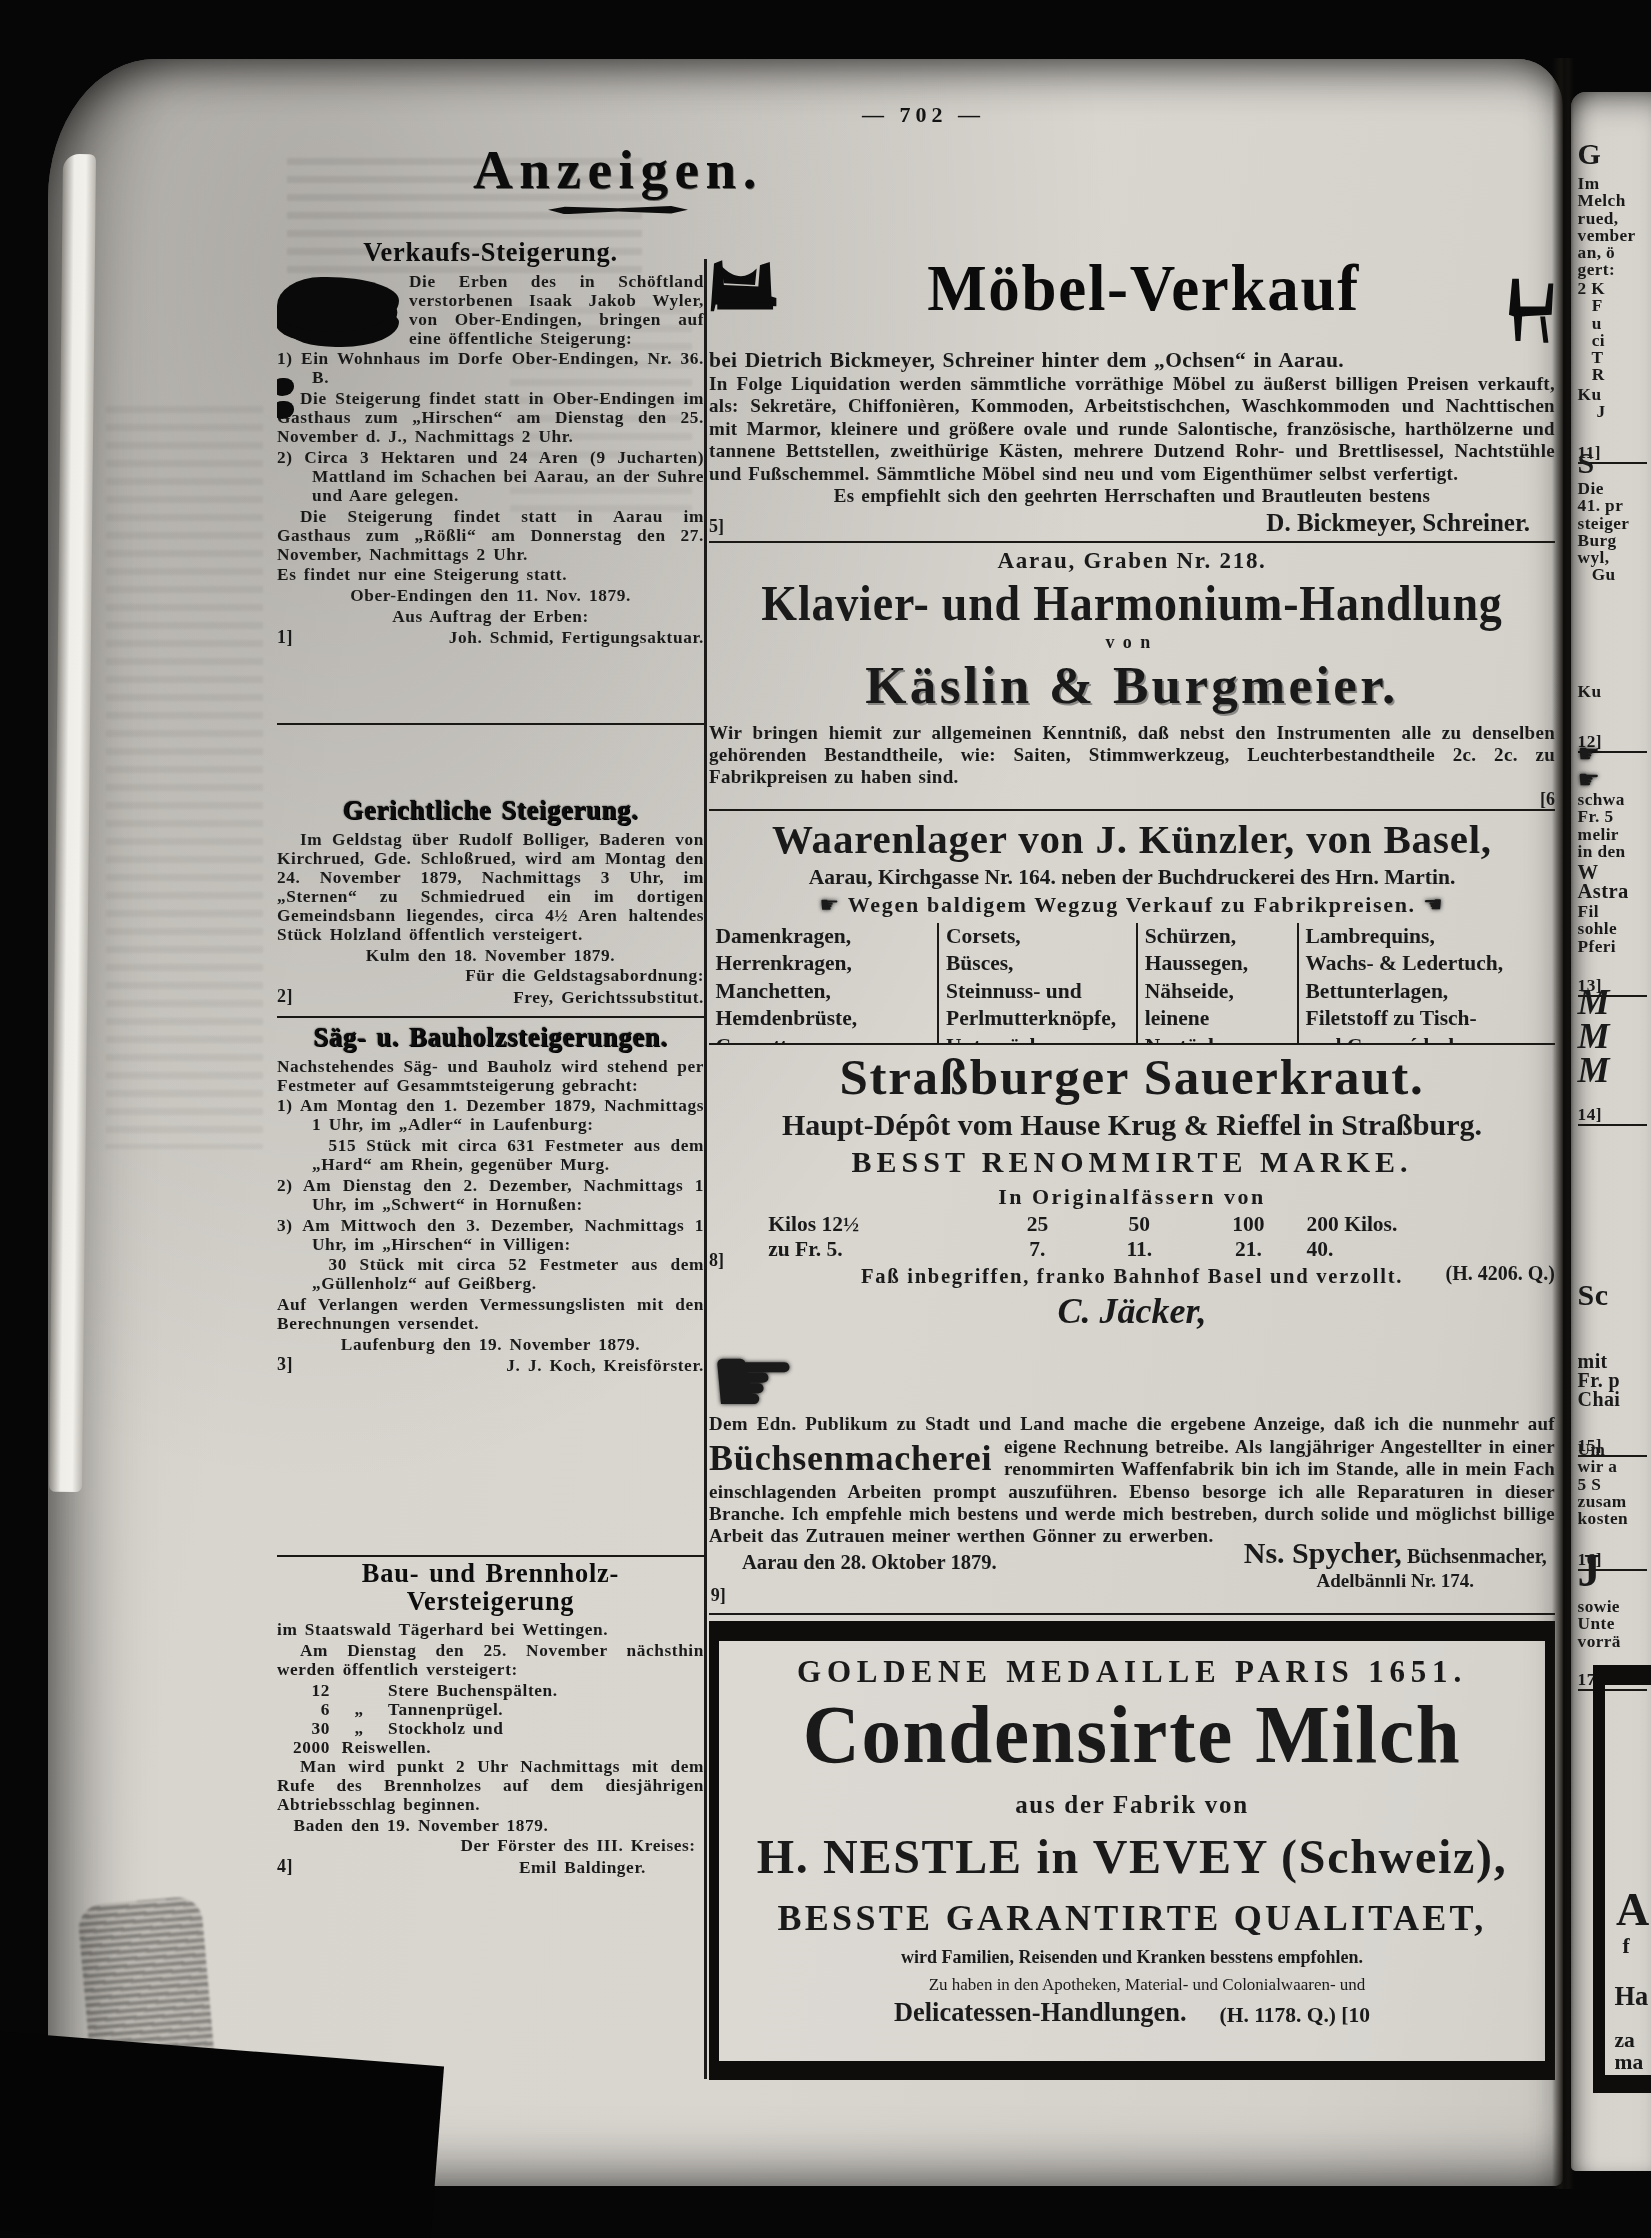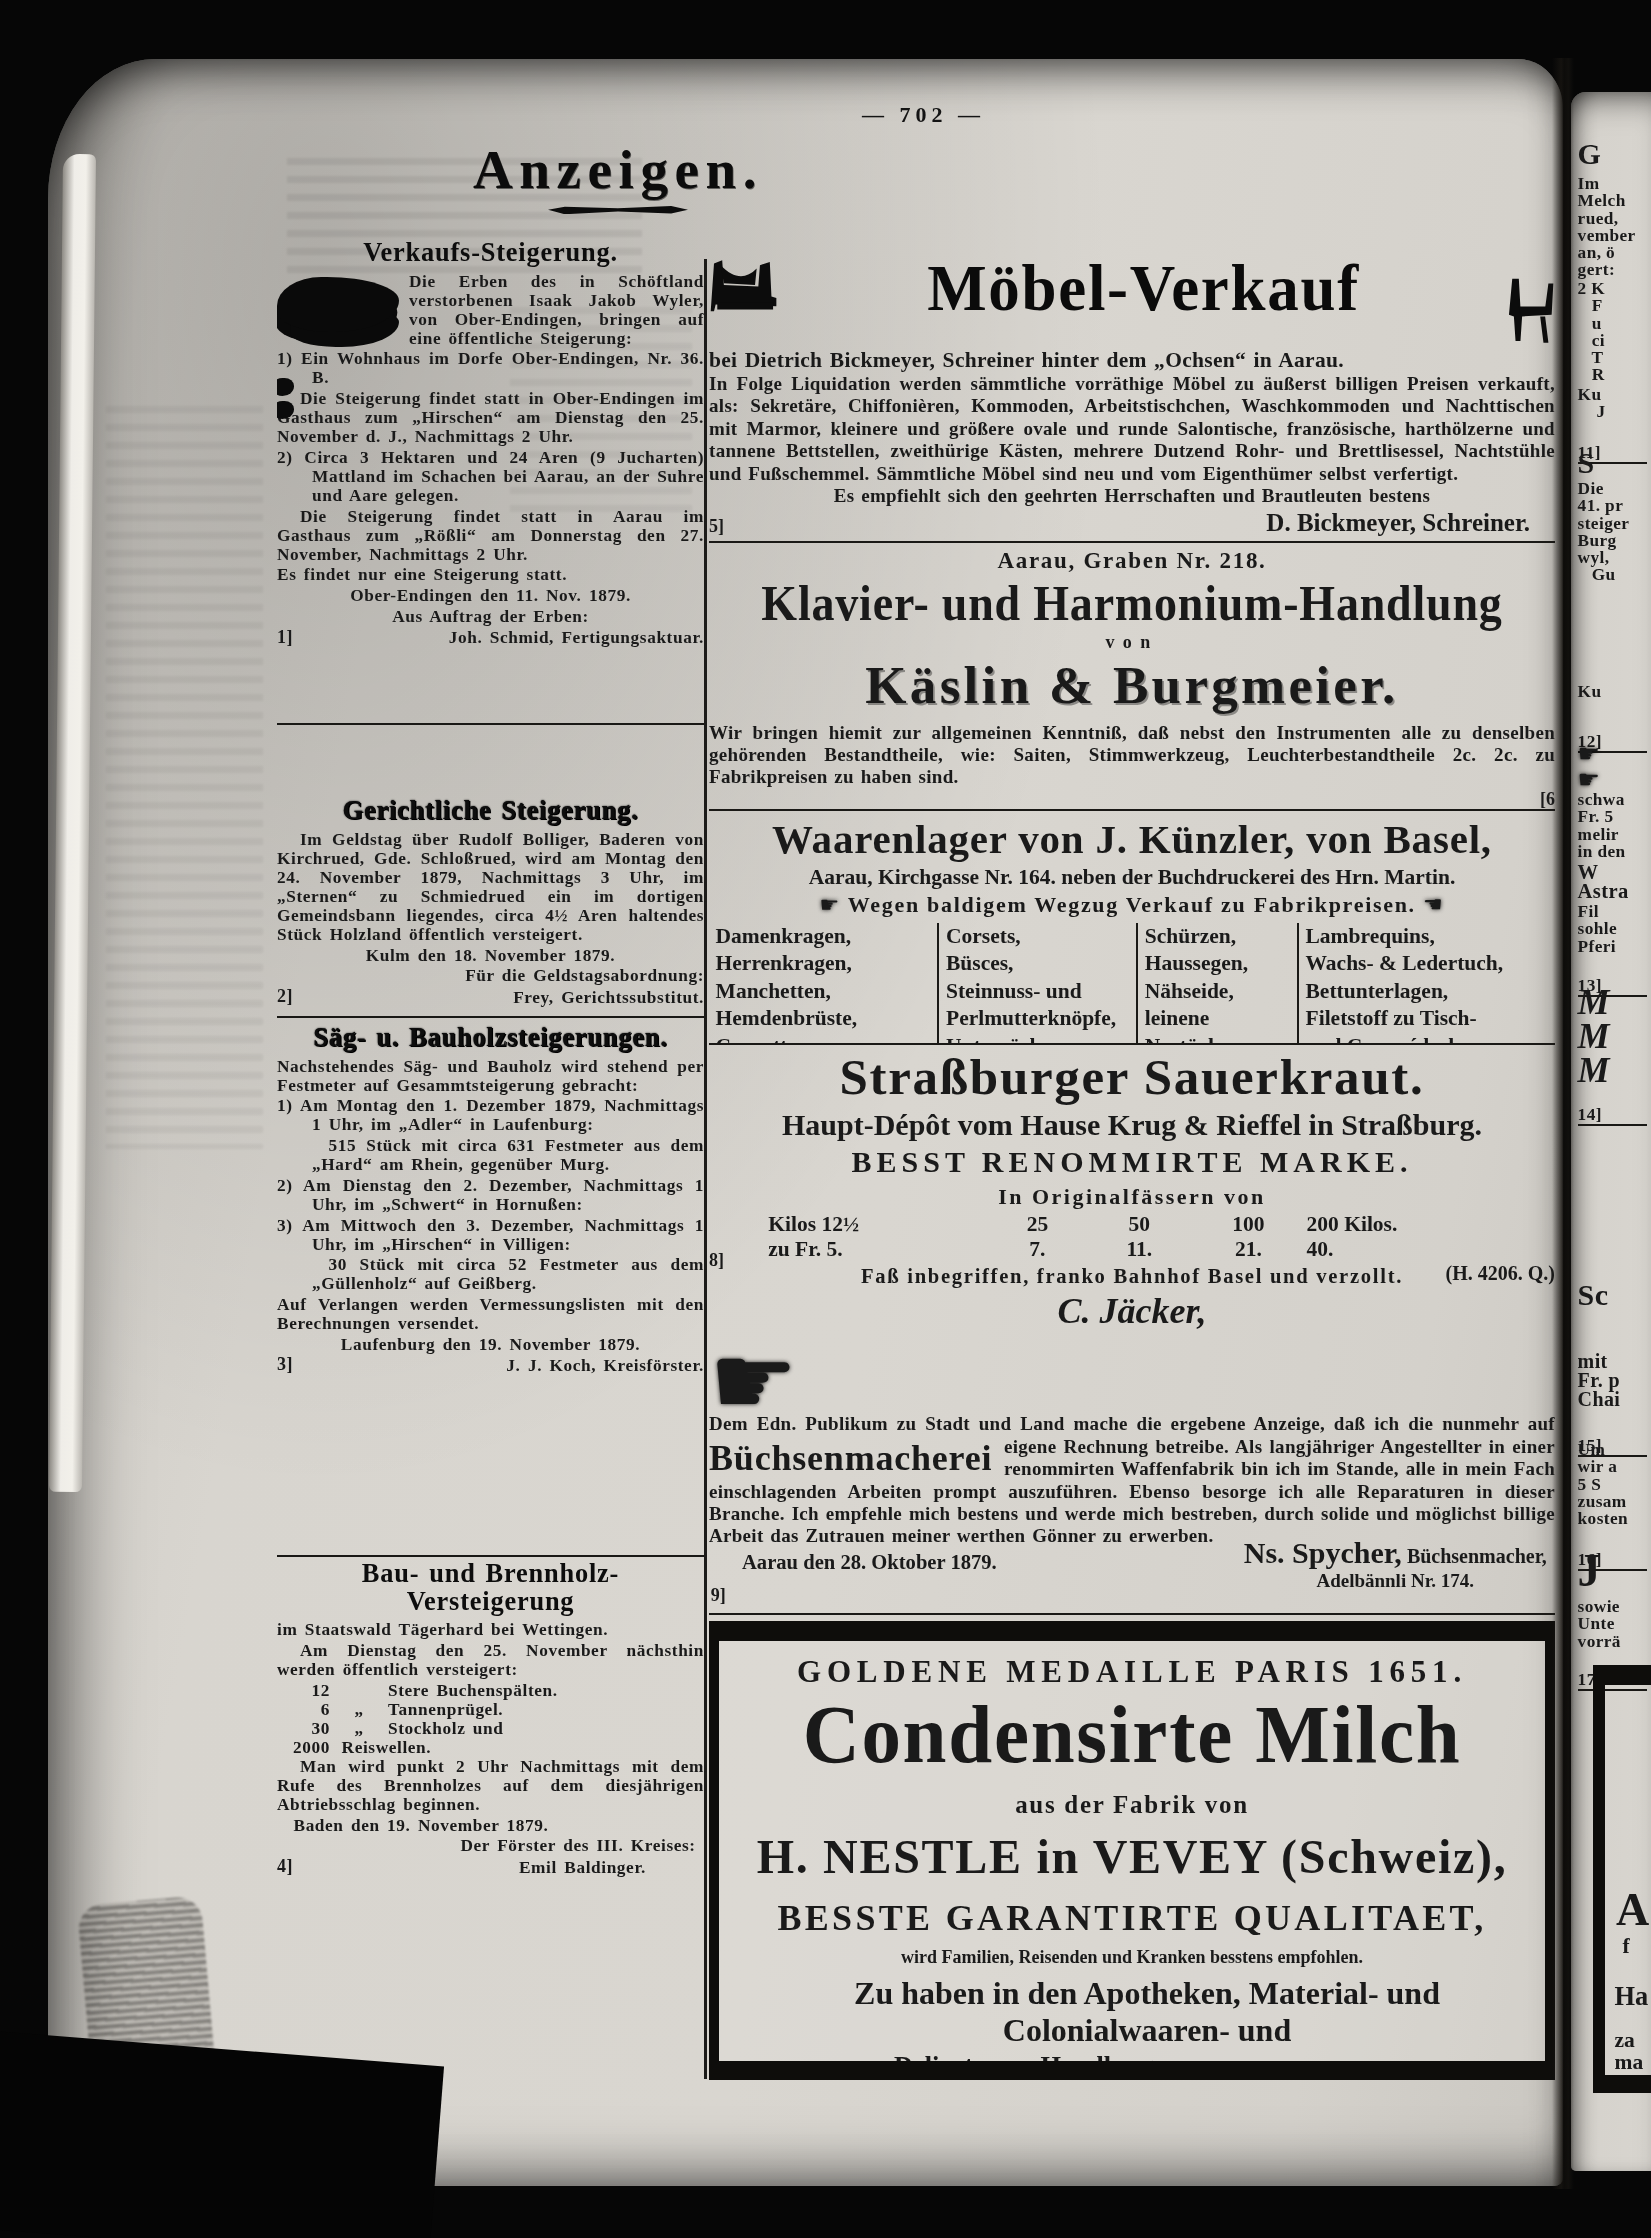--- a/index.html
+++ b/index.html
@@ -129,21 +129,21 @@
   .e-margin { position:absolute; left:1.7px; bottom:6.6px; font-size:18px; font-weight:bold; }
 
   
   .nestle { border:10.7px solid #0e0d0b; border-top-width:20.6px; border-bottom-width:19px; background:rgba(226,223,217,0.35); }
   .n-l1 { font-size:31px; font-weight:bold; letter-spacing:5.8px; margin-top:13.2px; font-family:"Liberation Serif",serif; }
   .n-title { font-size:79px; font-weight:bold; letter-spacing:1.7px; line-height:1.02; margin-top:5px; transform:scaleY(1.05); }
   .n-l2 { font-size:25px; font-weight:bold; letter-spacing:1.7px; margin-top:15px; }
   .n-l3 { font-size:48px; font-weight:bold; letter-spacing:1.7px; margin-top:10px; }
   .n-l4 { font-size:36px; font-weight:bold; letter-spacing:3.3px; margin-top:13.2px; }
   .n-l5 { font-size:18px; font-weight:bold; margin-top:8.3px; }
-  .n-l6 { font-size:32px; font-weight:bold; margin-top:6.6px;margin-left:30px; }
+  .n-l6 { font-size:17px; font-weight:normal; margin-top:6.6px;margin-left:30px; }
   .n-l7row { display:flex; justify-content:center; gap:33px; font-size:26.4px; font-weight:bold; margin-top:1.7px; }
   .n-ref { font-size:21.5px; align-self:flex-end; }
 
   
   .frag { position:absolute; left:6.6px; width:99px; text-align:left; font-size:17.3px; font-weight:bold;
     letter-spacing:0.4px; line-height:17.3px; white-space:pre; overflow:visible; }
   .fhead { font-size:30px; line-height:28px; }
   .fnum { border-bottom:2.5px solid #191815; width:69px; padding-bottom:1px;margin-top:20px; }
   .fbig { font-size:36px; line-height:34px; font-style:italic; letter-spacing:1.7px; }
   .fJ { font-size:46px; line-height:41px; }

